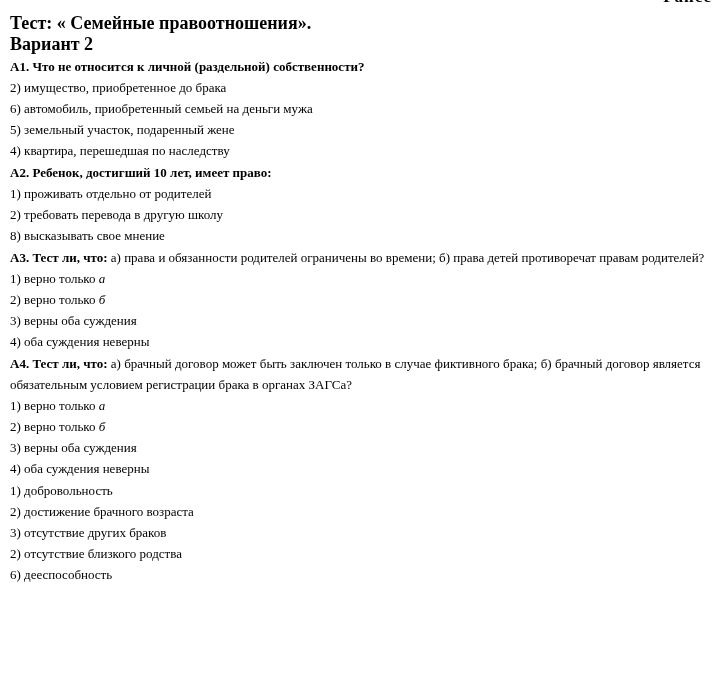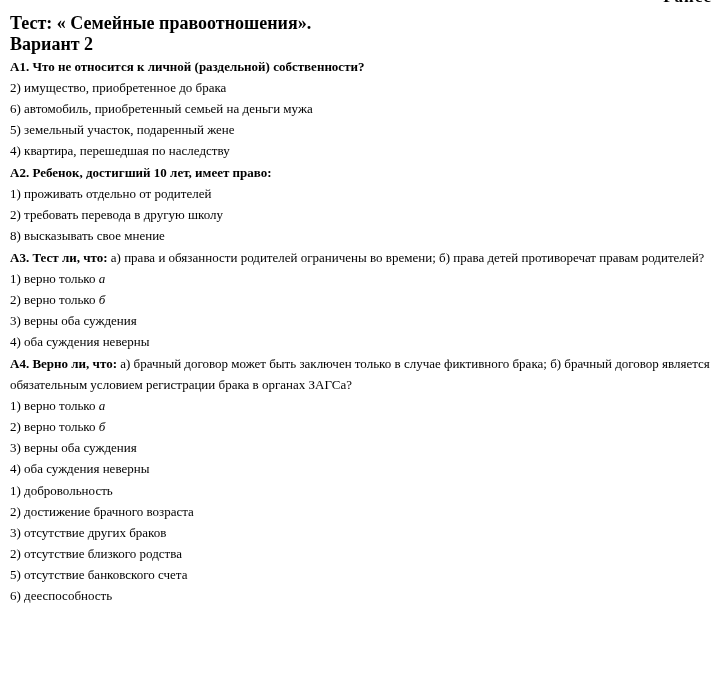--- a/index.html
+++ b/index.html
@@ -76,29 +76,28 @@
 
   <div class="section">
     <p class="q"><b>А3. Тест ли, что:</b><span> а) права и обязанности родителей ограничены во времени; б) права детей противоречат правам родителей?</span></p>
     <p class="opt"><span>1) верно только </span><i>а</i></p>
     <p class="opt"><span>2) верно только </span><i>б</i></p>
     <p class="opt"><span>3) верны оба суждения</span><i></i></p>
     <p class="opt"><span>4) оба суждения неверны</span><i></i></p>
   </div>
 
   <div class="section">
-    <p class="q"><b>А4. Верно ли, что:</b><span> а) брачный договор может быть заключен только в случае фиктивного брака; б) брачный договор является обязательным условием регистрации брака в органах ЗАГСа?</span></p>
+    <p class="q"><b>А4. Тест ли, что:</b><span> а) брачный договор может быть заключен только в случае фиктивного брака; б) брачный договор является обязательным условием регистрации брака в органах ЗАГСа?</span></p>
     <p class="opt"><span>1) верно только </span><i>а</i></p>
     <p class="opt"><span>2) верно только </span><i>б</i></p>
     <p class="opt"><span>3) верны оба суждения</span><i></i></p>
     <p class="opt"><span>4) оба суждения неверны</span><i></i></p>
   </div>
 
   <div class="section">
     <p class="opt"><span>1) добровольность</span><i></i></p>
     <p class="opt"><span>2) достижение брачного возраста</span><i></i></p>
     <p class="opt"><span>3) отсутствие других браков</span><i></i></p>
     <p class="opt"><span>2) отсутствие близкого родства</span><i></i></p>
-    <p class="opt"><span>5) отсутствие банковского счета</span><i></i></p>
     <p class="opt"><span>6) дееспособность</span><i></i></p>
   </div>
 
 </div>
 
 </body></html>

